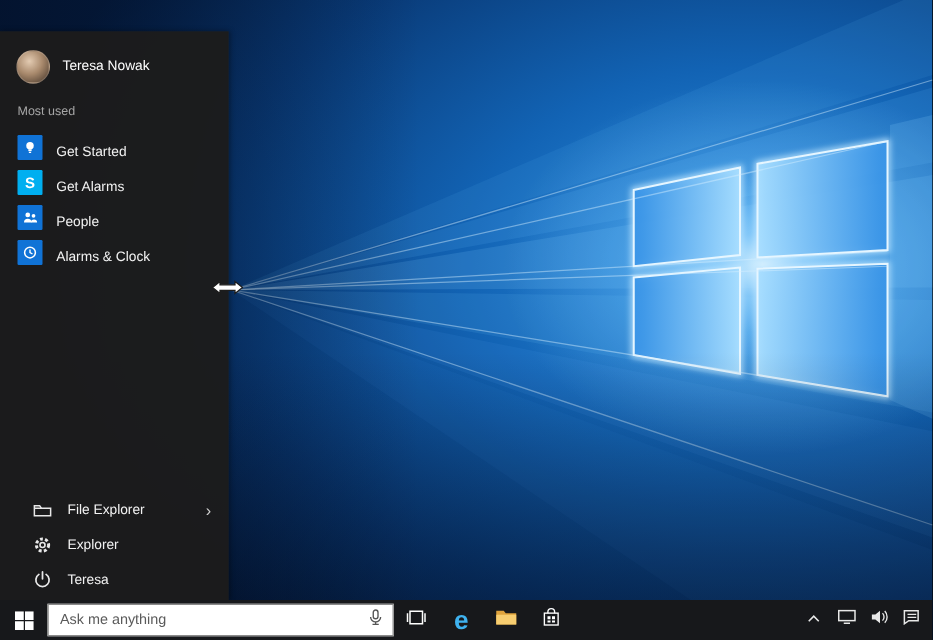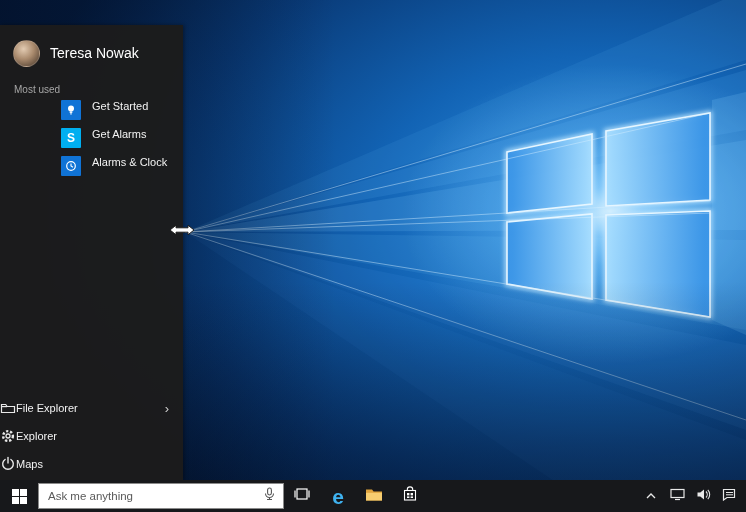--- a/index.html
+++ b/index.html
@@ -16,43 +16,43 @@
     background: rgba(28,28,28,0.97); z-index: 5;
     display: flex; flex-direction: column; color: #f2f2f2;
     box-shadow: 1px 0 4px rgba(0,0,0,0.4);
   }
   .user-row { display: flex; align-items: center; gap: 10px; padding: 14px 12px 0 13px; height: 42px; cursor: default; }
   .avatar {
     width: 27px; height: 27px; border-radius: 50%; flex: 0 0 auto;
     background: radial-gradient(circle at 38% 32%, #e3cbb2 0%, #a98a6d 45%, #5d4a3a 85%);
     border: 1px solid rgba(255,255,255,0.15);
   }
-  .user-name { font-size: 14px; color: #ffffff; }
+  .user-name { font-size: 11px; color: #ffffff; }
   .section-label { margin: 17px 0 5px 14px; font-size: 10px; color: #a6a6a6; }
-  .menu-item { height: 28px; display: flex; align-items: flex-start; gap: 11px; padding-left: 14px; font-size: 11px; cursor: default; margin-left: 47px; }
+  .menu-item { height: 28px; display: flex; align-items: flex-end; gap: 11px; padding-left: 14px; font-size: 11px; cursor: default; }
   .tile { width: 20px; height: 20px; border-radius: 1px; display: flex; align-items: center; justify-content: center; flex: 0 0 auto; }
   .tile-glyph { color: #fff; font-size: 12px; font-weight: bold; line-height: 1; }
   .menu-spacer { flex: 1; }
   .bottom-list { margin-bottom: 2px; }
-  .bottom-item { height: 28px; display: flex; align-items: center; gap: 0; padding-left: 0; font-size: 11px; cursor: default; }
+  .bottom-item { height: 28px; display: flex; align-items: center; gap: 12px; padding-left: 26px; font-size: 11px; cursor: default; }
   .mono-icon { width: 16px; height: 16px; display: flex; align-items: center; justify-content: center; flex: 0 0 auto; }
   .chevron-right { margin-left: auto; margin-right: 14px; color: #cfcfcf; font-size: 13px; }
 
   
   .resize-cursor { position: absolute; left: 169px; top: 223px; z-index: 30; }
 
   
   .taskbar {
     position: absolute; left: 0; right: 0; bottom: 0; height: 32px;
     background: #17181b; z-index: 20; display: flex; align-items: center;
   }
   .tb-btn { height: 32px; display: flex; align-items: center; justify-content: center; cursor: default; }
   .start-btn { width: 38px; }
   .search-box {
-    width: 246px; height: 26px; background: #ffffff; border: 1px solid #8a8a8a;
+    width: 277px; height: 26px; background: #ffffff; border: 1px solid #8a8a8a;
     display: flex; align-items: center; padding: 0 7px 0 9px; gap: 6px;
   }
   .search-box input {
     flex: 1; min-width: 0; border: none; outline: none; background: transparent;
     font-size: 11.5px; color: #333; font-family: "Liberation Sans", sans-serif;
   }
   .search-box input::placeholder { color: #5a5a5a; opacity: 1; }
   .task-btn { width: 36px; }
   .edge-glyph { color: #3fb2f0; font-size: 21px; font-weight: bold; line-height: 1; }
   .tray { margin-left: auto; display: flex; align-items: center; gap: 4px; padding-right: 6px; }
@@ -160,20 +160,31 @@
       </div>
 
       <div class="menu-item">
         <span class="tile" style="background-color: rgb(0, 175, 240);">
           <span class="tile-glyph">S</span>
         </span>
         <span>Get Alarms</span>
       </div>
 
 
+      <div class="menu-item">
+        <span class="tile" style="background-color: rgb(16, 115, 214);">
+          <svg width="12" height="12" viewBox="0 0 12 12">
+              <circle cx="4.2" cy="3.9" r="1.9" fill="#fff"></circle>
+              <path d="M1.2 10 a3 3 0 0 1 6 0 Z" fill="#fff"></path>
+              <circle cx="8.8" cy="4.6" r="1.5" fill="#fff"></circle>
+              <path d="M6.7 10 a2.5 2.5 0 0 1 5 0 Z" fill="#fff"></path>
+            </svg>
+        </span>
+        <span>People</span>
+      </div>
 
 
       <div class="menu-item">
         <span class="tile" style="background-color: rgb(16, 115, 214);">
           <svg width="12" height="12" viewBox="0 0 12 12">
               <circle cx="6" cy="6" r="4.3" fill="none" stroke="#fff" stroke-width="1.2"></circle>
               <path d="M6 3.6 V6 L8 7.2" fill="none" stroke="#fff" stroke-width="1.1"></path>
             </svg>
         </span>
         <span>Alarms &amp; Clock</span>
@@ -206,21 +217,21 @@
         <span>Explorer</span>
       </div>
 
       <div class="bottom-item">
         <span class="mono-icon">
           <svg width="16" height="16" viewBox="0 0 16 16">
               <path d="M8 1.5 V7" fill="none" stroke="#e8e8e8" stroke-width="1.4" stroke-linecap="round"></path>
               <path d="M5.1 3.5 a5.3 5.3 0 1 0 5.8 0" fill="none" stroke="#e8e8e8" stroke-width="1.4" stroke-linecap="round"></path>
             </svg>
         </span>
-        <span>Maps</span>
+        <span>Teresa</span>
       </div>
 
 
     </div>
   </div>
 
   <div class="resize-cursor">
     <svg width="26" height="14" viewBox="0 0 26 14">
         <polygon points="1,7 7,2.2 7,4.8 19,4.8 19,2.2 25,7 19,11.8 19,9.2 7,9.2 7,11.8" fill="#ffffff" stroke="#1c1c1c" stroke-width="1"></polygon>
       </svg>

